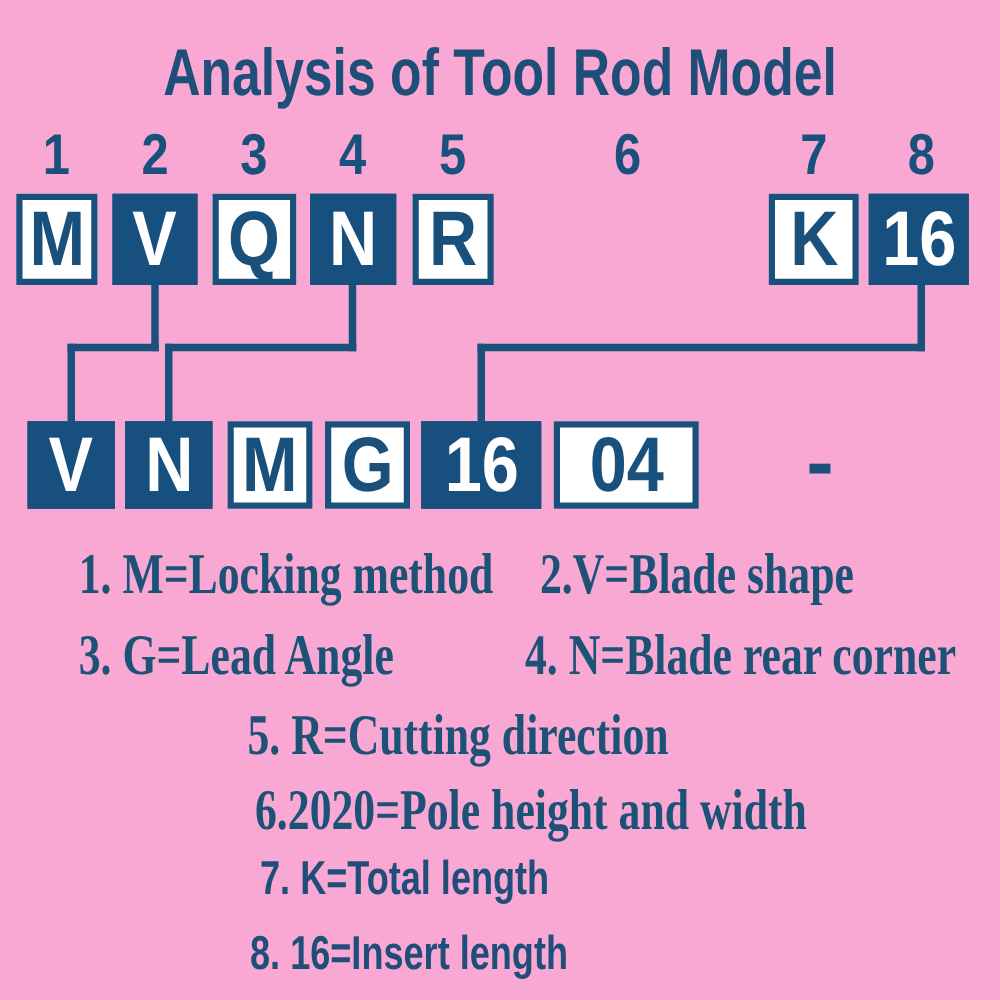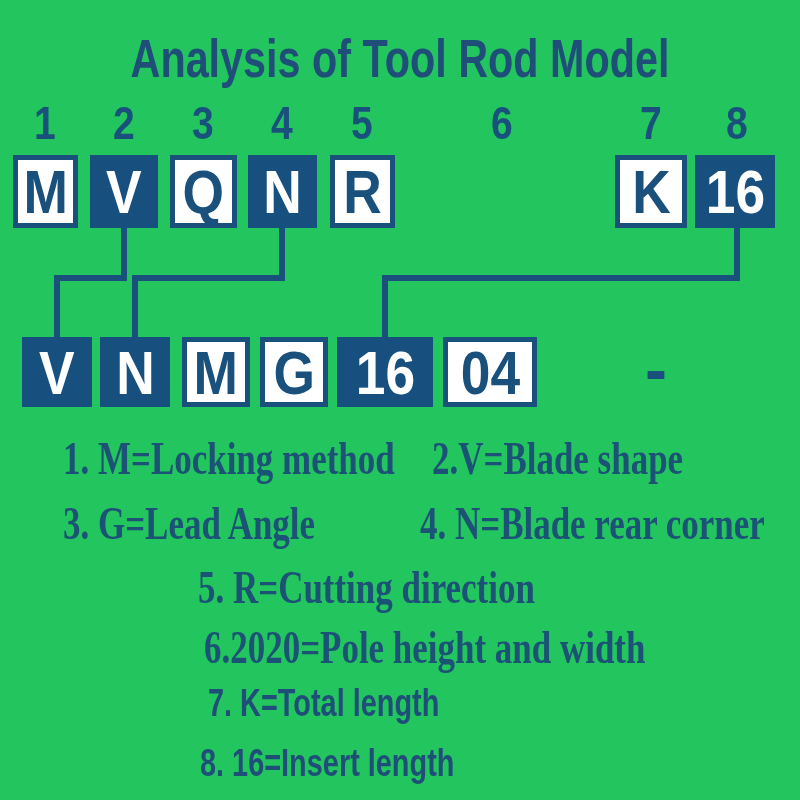--- a/index.html
+++ b/index.html
@@ -5,21 +5,21 @@
   :root{
     --primary-blue:#1A517C;
     --title-blue:#1F4E79;
     --serif-blue:#1C5276;
     --box-fill:#17507E;
     --white:#FFFFFF;
   }
   *{margin:0;padding:0;box-sizing:border-box;}
   html,body{background:#fff;}
   .canvas{
-    position:relative;width:800px;height:800px;background:#22c55e;overflow:hidden;
+    position:relative;width:800px;height:800px;background:#f9a8d4;overflow:hidden;
     font-family:"Liberation Sans",sans-serif;
   }
   
   .title{
     position:absolute;left:50%;top:28px;white-space:nowrap;
     font-family:"Liberation Sans",sans-serif;font-weight:bold;font-size:53px;
     color:var(--title-blue,#1F4E79);
     transform:translateX(-50%) scaleX(0.78);transform-origin:center;
   }
   
@@ -37,21 +37,21 @@
   }
   .box .glyph{display:inline-block;transform:scaleX(0.86);transform-origin:center;}
   .outline{background:var(--white,#fff);border:5px solid var(--primary-blue,#1A517C);color:var(--primary-blue,#1A517C);}
   .filled{background:var(--box-fill,#17507E);border:5px solid var(--box-fill,#17507E);color:var(--white,#fff);}
   .row1{top:155px;height:73px;}
   .r1a{left:13px;width:65px}.r1b{left:90px;width:68px}.r1c{left:170px;width:67px}
   .r1d{left:248px;width:69px}.r1e{left:330px;width:65px}.r1f{left:408px;width:189px}
   .r1g{left:615px;width:72px}.r1h{left:695px;width:80px}
   .row2{top:337px;height:70px;}
   .r2a{left:22px;width:70px}.r2b{left:100px;width:70px}.r2c{left:182px;width:68px}
-  .r2d{left:260px;width:68px}.r2e{left:337px;width:96px}.r2f{left:443px;width:94px}
+  .r2d{left:260px;width:68px}.r2e{left:337px;width:96px}.r2f{left:443px;width:116px}
   .r2g{left:547px;width:95px}.r2h{left:672px;width:95px}
   .dash{
     position:absolute;left:638px;top:337px;width:36px;height:70px;line-height:64px;
     text-align:center;font-weight:bold;font-size:66px;color:var(--primary-blue,#1A517C);
   }
   
   .seg{position:absolute;background:var(--primary-blue,#1A517C);}
   .cA-v1{left:121px;top:228px;width:6px;height:53px}
   .cA-h {left:54px; top:275px;width:73px;height:6px}
   .cA-v2{left:54px; top:275px;width:6px;height:62px}

